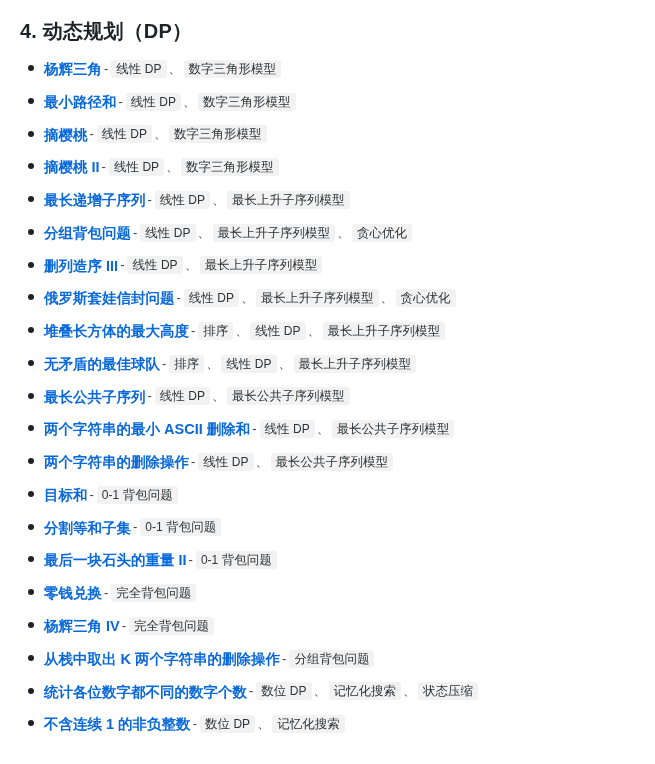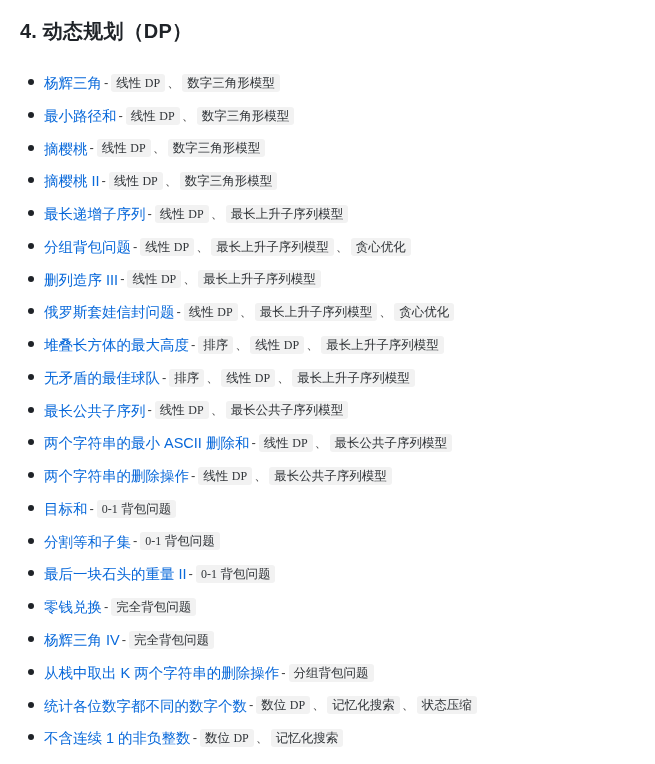--- a/index.html
+++ b/index.html
@@ -15,21 +15,21 @@
     -webkit-font-smoothing: antialiased;
   }
   .page {
     padding: 12px 18px 0 18px;
     box-sizing: border-box;
   }
   .page-title {
     font-size: 20px;
     font-weight: bold;
     color: #1f2328;
-    margin: 6px 0 28px 2px;
+    margin: 6px 0 14px 2px;
     letter-spacing: 0.2px;
   }
   ul.topic-list {
     list-style: none;
     margin: 0;
     padding: 0;
   }
   ul.topic-list > li {
     position: relative;
     padding-left: 26px;
@@ -45,20 +45,21 @@
     width: 6px;
     height: 6px;
     border-radius: 50%;
     background: #1f2328;
   }
   a.topic-link {
     color: #0969da;
     text-decoration: none;
     font-size: 14.5px;
     vertical-align: middle;
+    font-weight: bold;
   }
   .sep {
     color: #3b3b3b;
     font-size: 13px;
     vertical-align: middle;
     margin: 0 2px;
   }
   .dash {
     color: #3b3b3b;
     font-size: 13px;
@@ -69,21 +70,21 @@
     display: inline-block;
     background: #f2f2f2;
     border-radius: 3px;
     padding: 1px 5px;
     font-size: 12.5px;
     color: #2f3337;
     vertical-align: middle;
     line-height: 16px;
   }
   .tag .mono {
-    font-family: Liberation Serif, serif;
+    font-family: Liberation Sans, sans-serif;
     font-size: 12px;
   }
 </style>
 </head>
 <body>
 
 <div class="page">
   <div class="page-title">4. 动态规划（DP）</div>
   <ul class="topic-list">
       <li><a class="topic-link" href="#">杨辉三角</a><span class="dash">-</span><span class="tag">线性 <span class="mono">DP</span></span><span class="sep">、</span><span class="tag">数字三角形模型</span></li>

